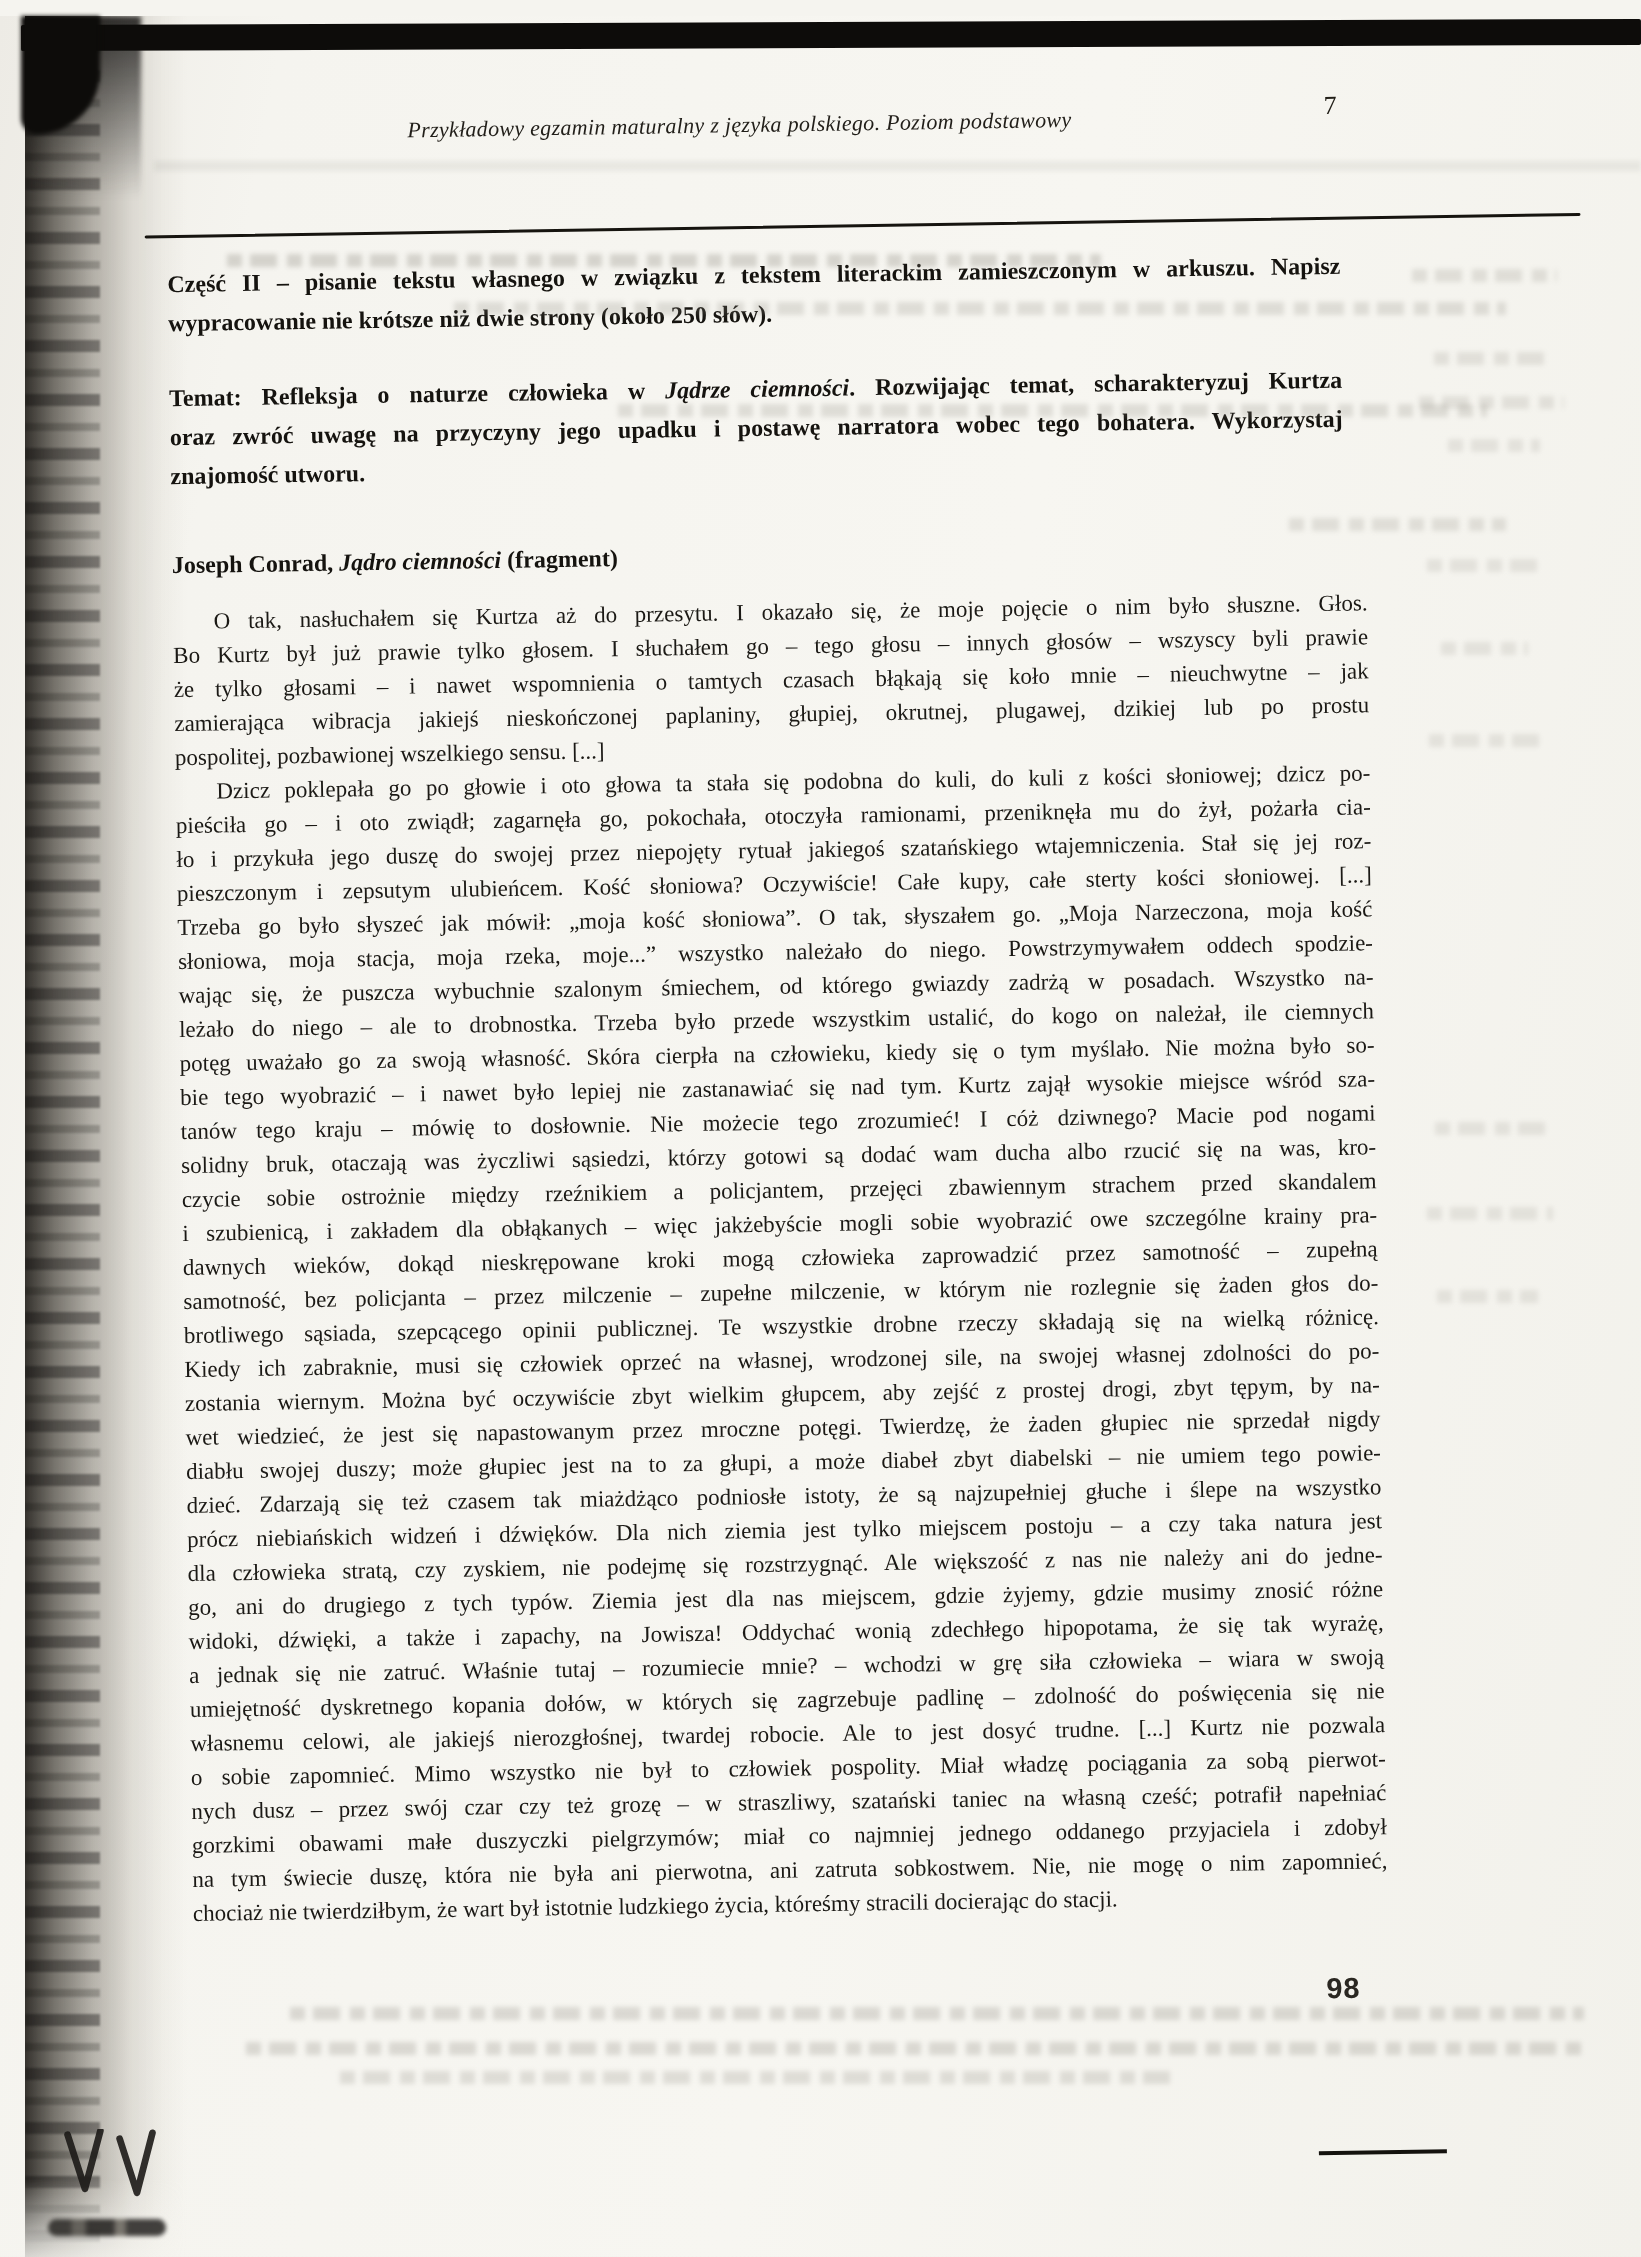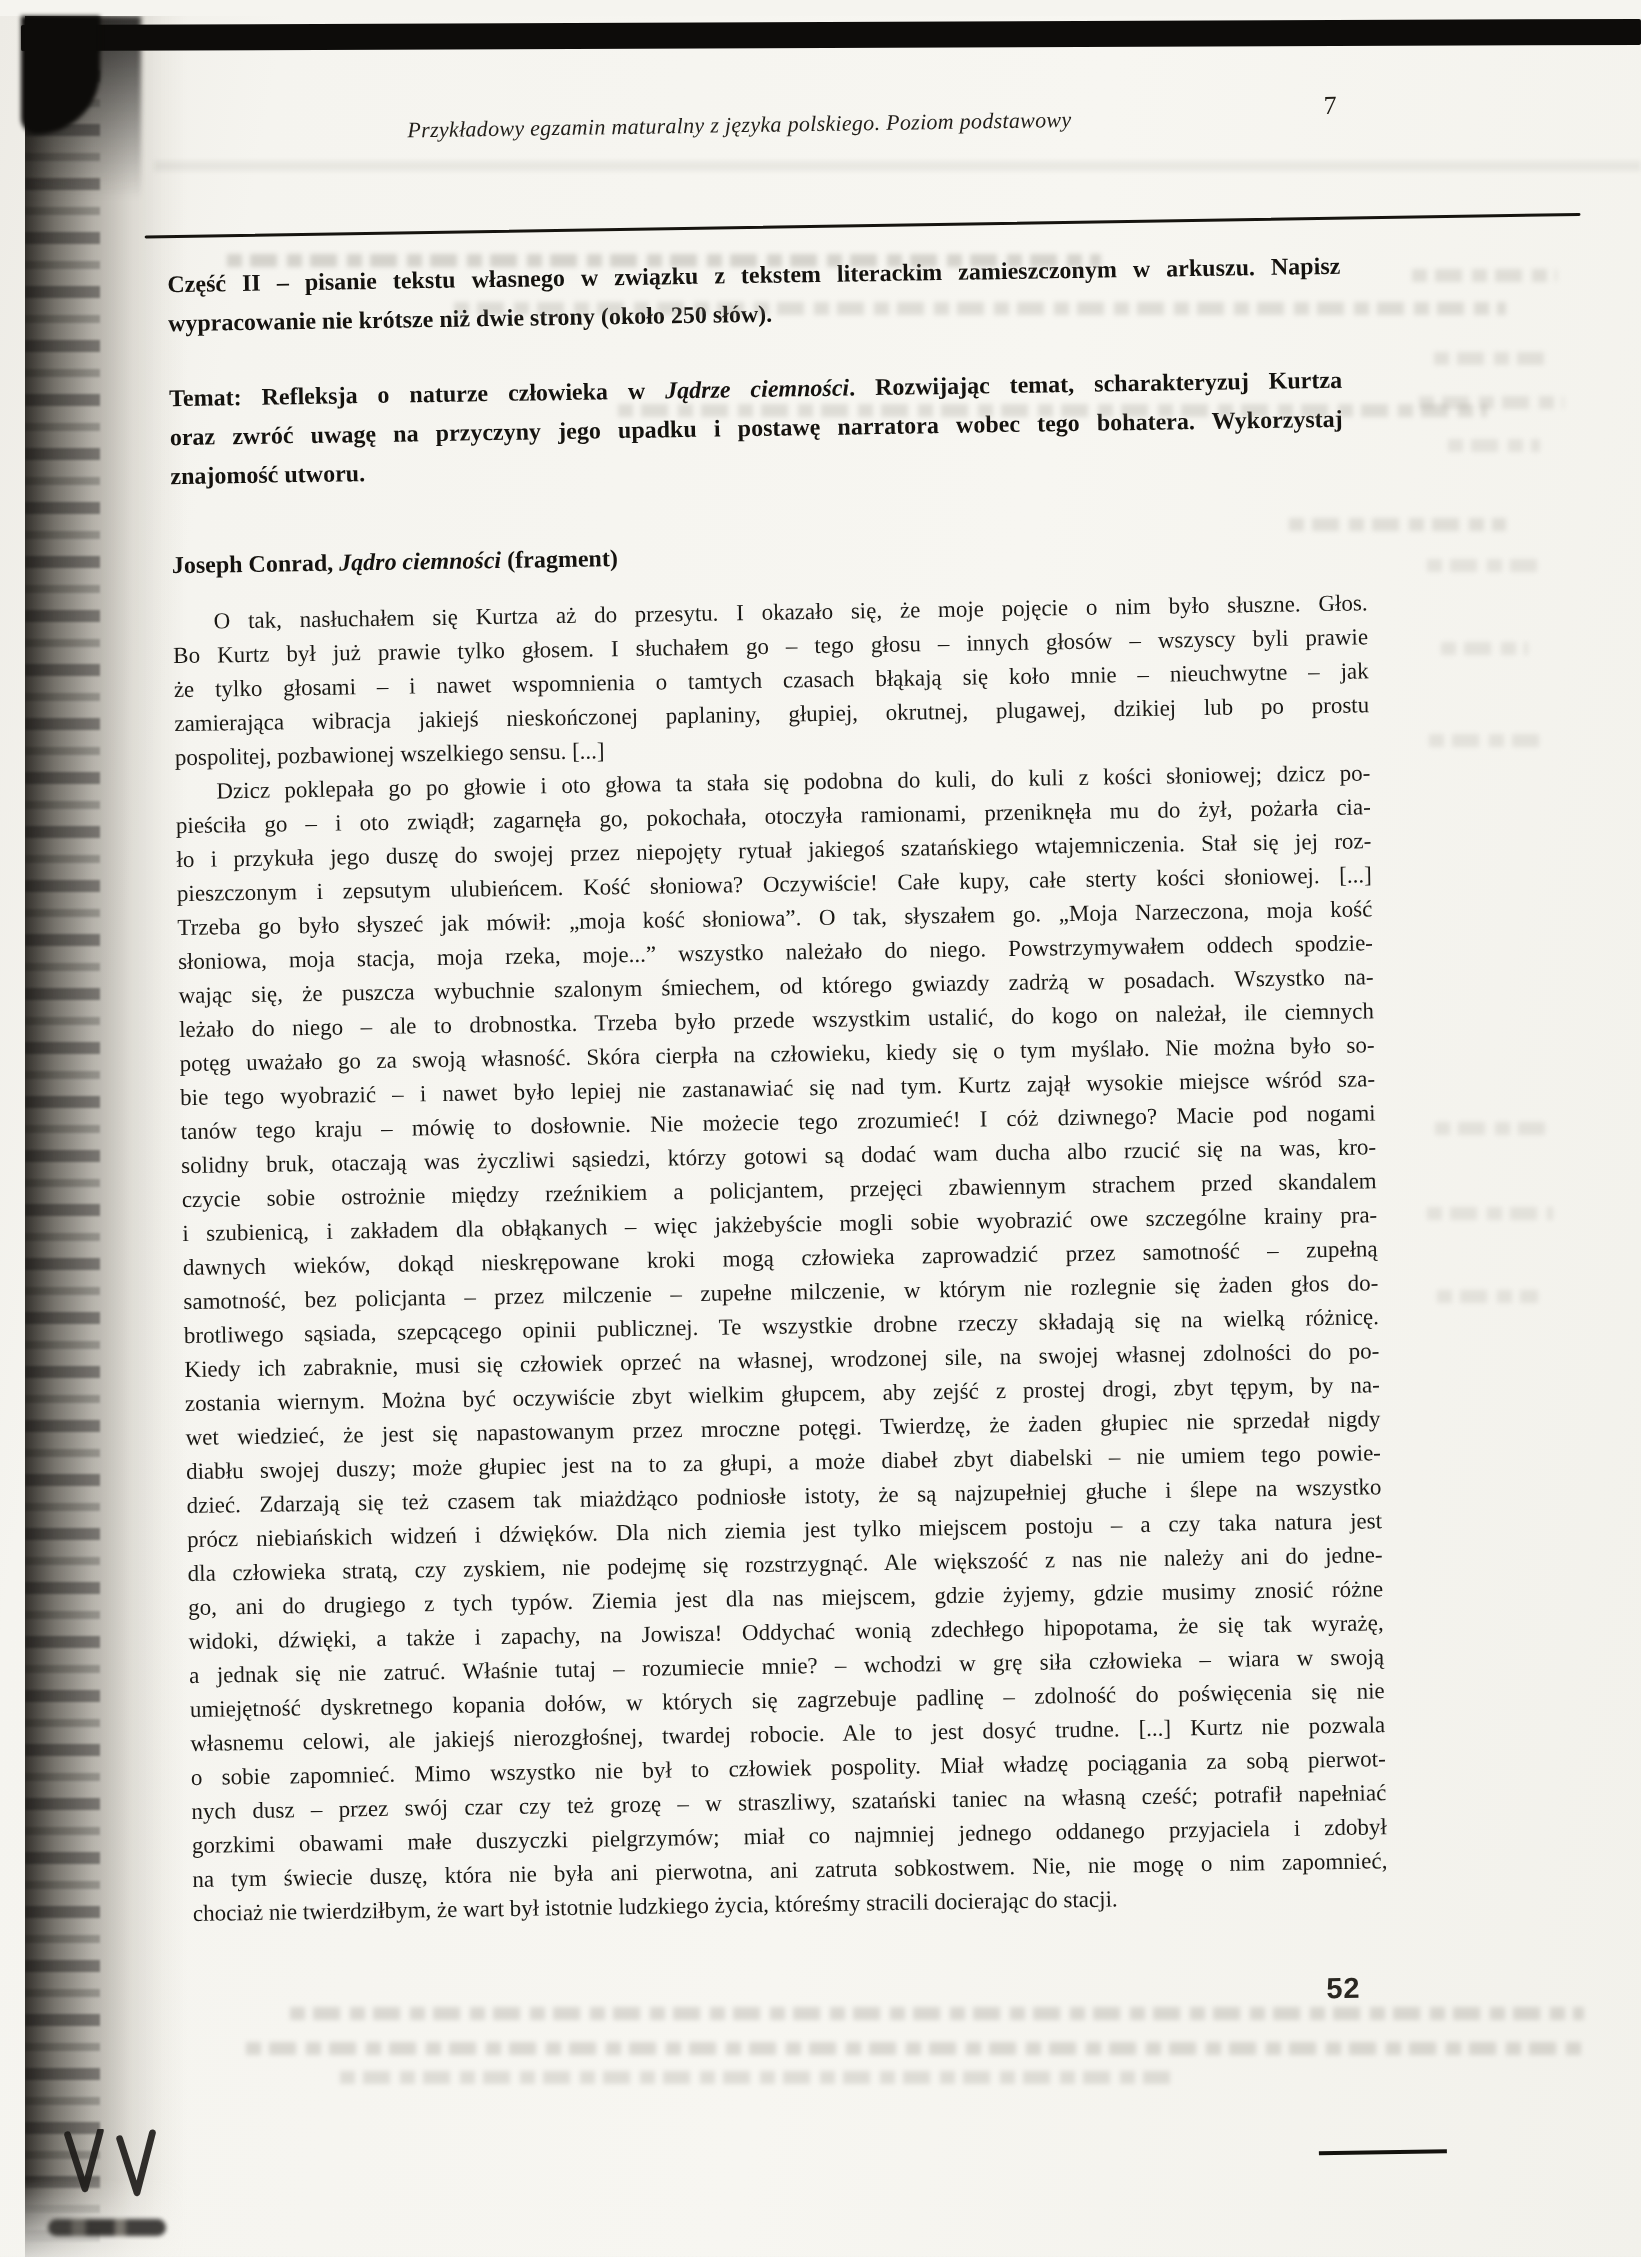--- a/index.html
+++ b/index.html
@@ -149,21 +149,21 @@
         <div class="tline">a jednak się nie zatruć. Właśnie tutaj – rozumiecie mnie? – wchodzi w grę siła człowieka – wiara w swoją</div>
         <div class="tline">umiejętność dyskretnego kopania dołów, w których się zagrzebuje padlinę – zdolność do poświęcenia się nie</div>
         <div class="tline">własnemu celowi, ale jakiejś nierozgłośnej, twardej robocie. Ale to jest dosyć trudne. [...] Kurtz nie pozwala</div>
         <div class="tline">o sobie zapomnieć. Mimo wszystko nie był to człowiek pospolity. Miał władzę pociągania za sobą pierwot-</div>
         <div class="tline">nych dusz – przez swój czar czy też grozę – w straszliwy, szatański taniec na własną cześć; potrafił napełniać</div>
         <div class="tline">gorzkimi obawami małe duszyczki pielgrzymów; miał co najmniej jednego oddanego przyjaciela i zdobył</div>
         <div class="tline">na tym świecie duszę, która nie była ani pierwotna, ani zatruta sobkostwem. Nie, nie mogę o nim zapomnieć,</div>
         <div class="tline plast">chociaż nie twierdziłbym, że wart był istotnie ludzkiego życia, któreśmy stracili docierając do stacji.</div>
       </div>
 
-    <div class="pageno-bottom">52</div>
+    <div class="pageno-bottom">98</div>
     <div class="mark-line"></div>
   </div>
 
   <div class="ghost" style="left:227px;top:238px;width:874px;opacity:.30;"></div>
   <div class="ghost" style="left:454px;top:286px;width:1052px;opacity:.22;"></div>
   <div class="ghost" style="left:618px;top:388px;width:869px;opacity:.22;"></div>
   <div class="ghost" style="left:1289px;top:502px;width:217px;opacity:.20;"></div>
   <div class="ghost" style="left:1412px;top:253px;width:145px;opacity:.20;"></div>
   <div class="ghost" style="left:1434px;top:336px;width:116px;opacity:.18;"></div>
   <div class="ghost" style="left:1419px;top:380px;width:145px;opacity:.18;"></div>

